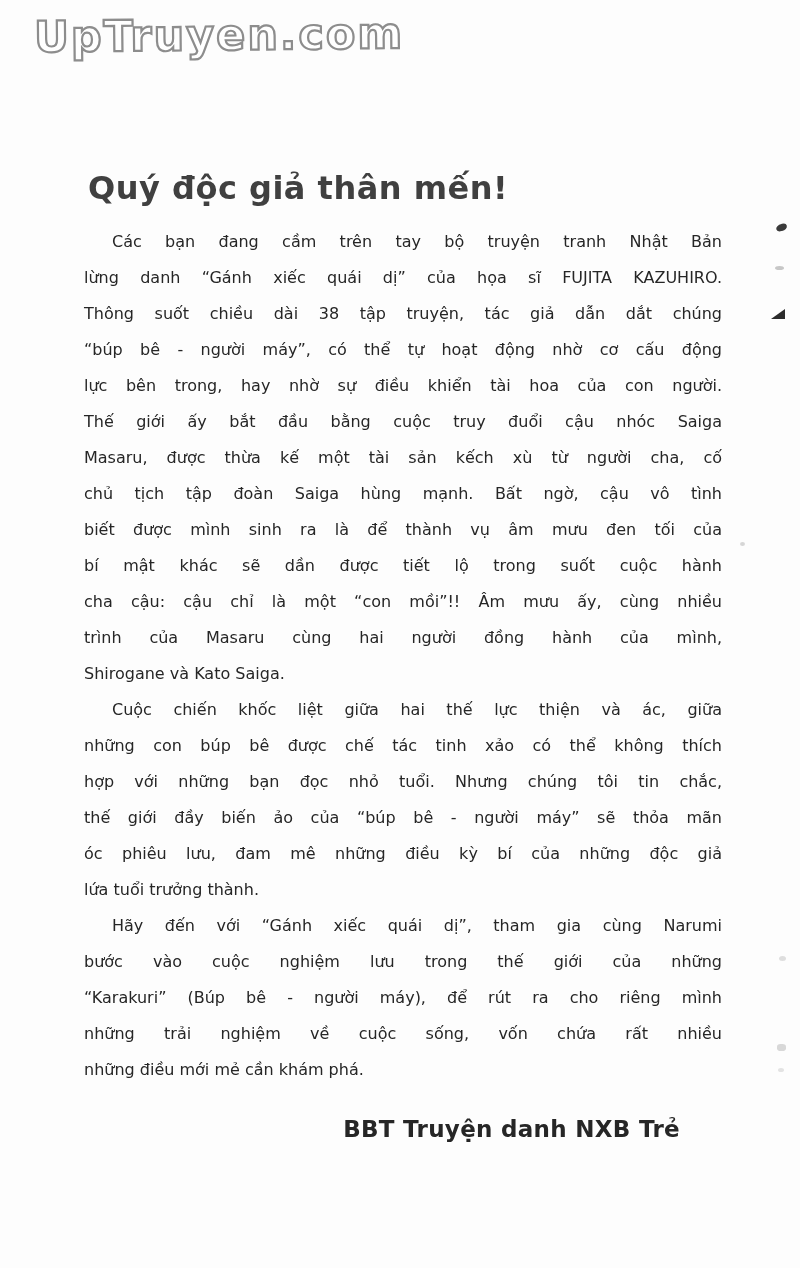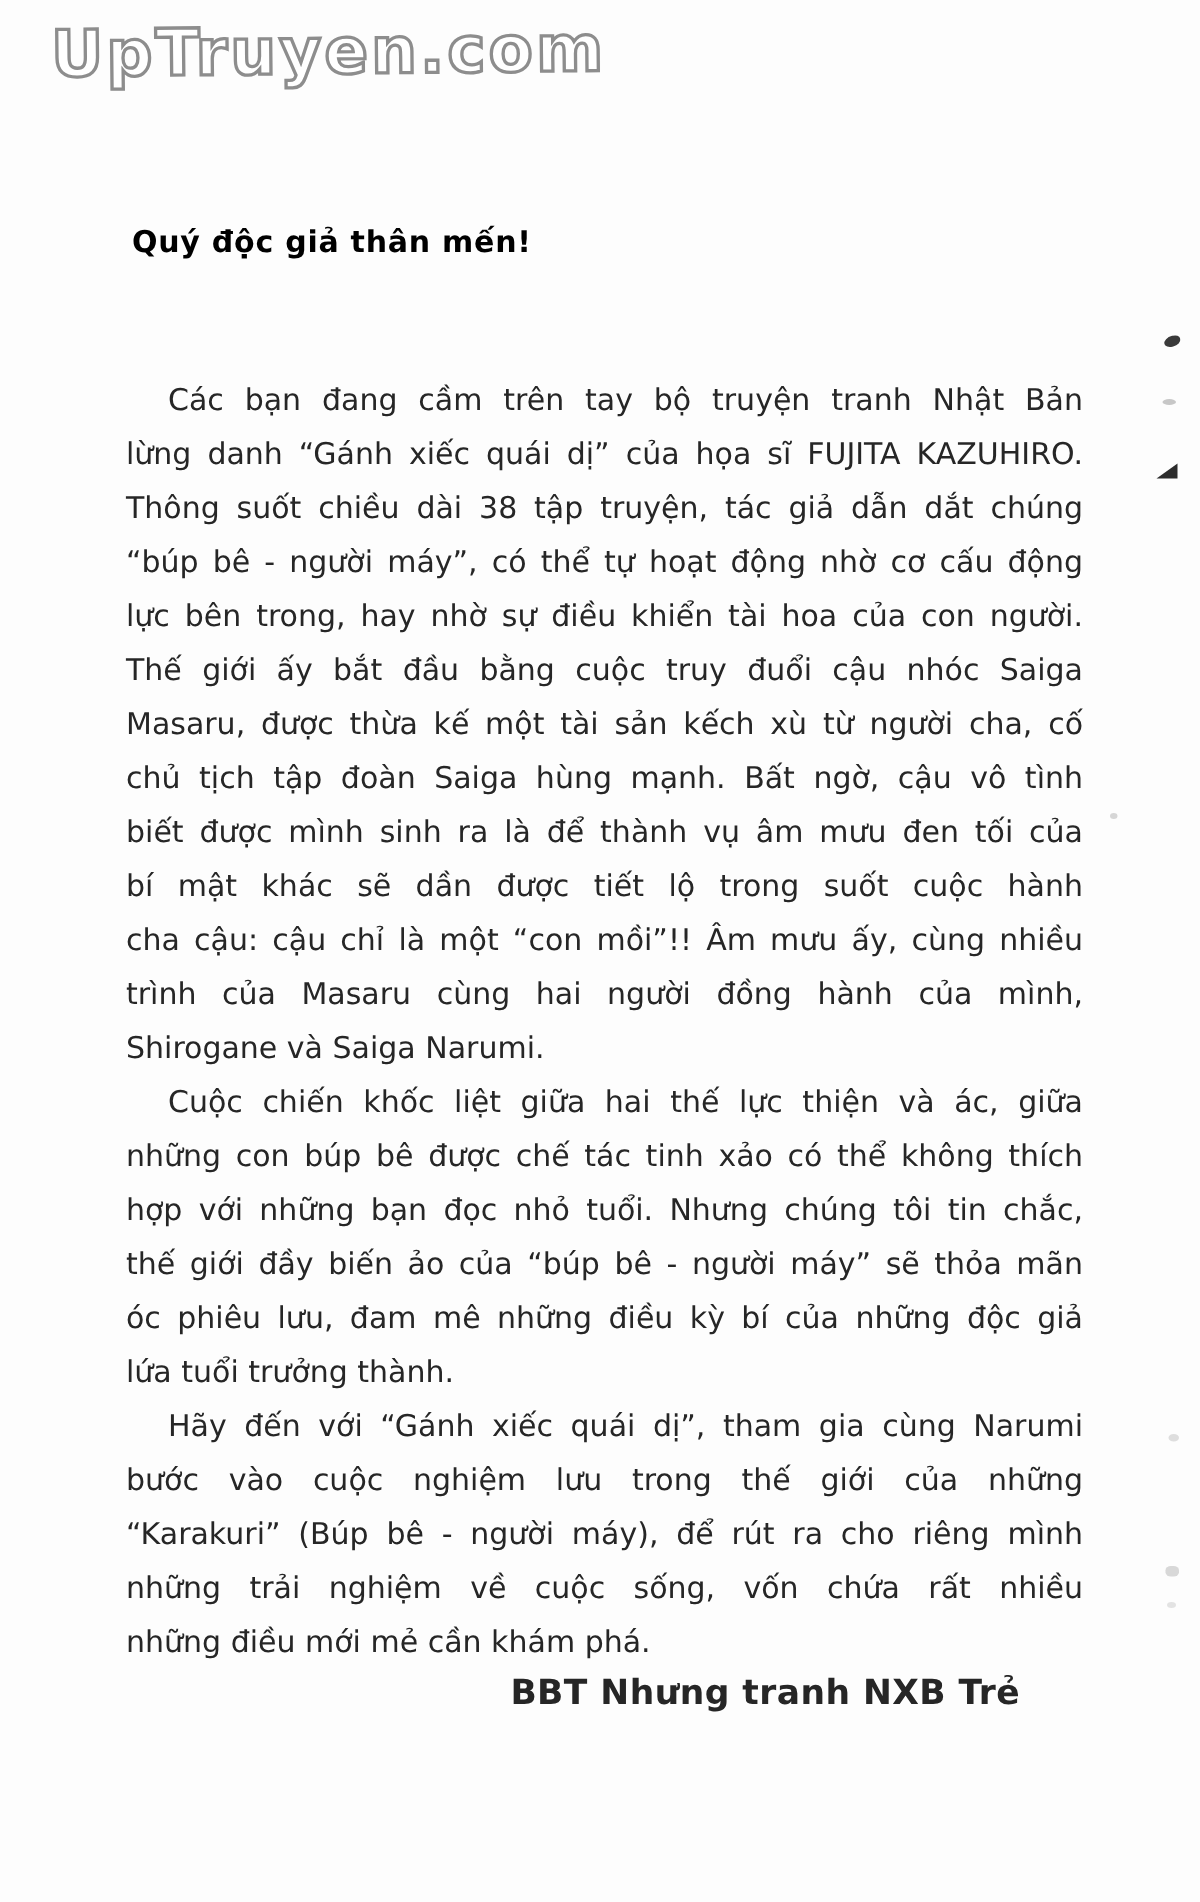--- a/index.html
+++ b/index.html
@@ -15,29 +15,29 @@
     position:absolute;left:34px;top:10px;
     font-size:43px;font-weight:bold;letter-spacing:2px;
     color:#ffffff;
     -webkit-text-stroke:2.2px #8d8d8d;
     text-shadow:0 0 1px #aaaaaa;
     transform:rotate(-0.6deg);
     white-space:nowrap;
   }
 
   .page-title{
-    position:absolute;left:88px;top:136px;
-    font-size:20px;color:#000000;
+    position:absolute;left:88px;top:148px;
+    font-size:32px;color:#404040;
     letter-spacing:0.5px;
     white-space:nowrap;
   }
 
   .body-text{
     position:absolute;left:84px;top:224px;width:638px;
-    font-size:20px;line-height:36px;color:#262626;margin-top:24px;
+    font-size:16px;line-height:36px;color:#262626;
   }
   .para{margin:0;}
   .line{
     text-align:justify;
     -moz-text-align-last:justify;
     text-align-last:justify;
     white-space:normal;
   }
   .line.first{text-indent:28px;}
   .line.last{text-align-last:left;-moz-text-align-last:left;}
@@ -79,21 +79,21 @@
       <div class="line">Thông suốt chiều dài 38 tập truyện, tác giả dẫn dắt chúng</div>
       <div class="line">“búp bê - người máy”, có thể tự hoạt động nhờ cơ cấu động</div>
       <div class="line">lực bên trong, hay nhờ sự điều khiển tài hoa của con người.</div>
       <div class="line">Thế giới ấy bắt đầu bằng cuộc truy đuổi cậu nhóc Saiga</div>
       <div class="line">Masaru, được thừa kế một tài sản kếch xù từ người cha, cố</div>
       <div class="line">chủ tịch tập đoàn Saiga hùng mạnh. Bất ngờ, cậu vô tình</div>
       <div class="line">biết được mình sinh ra là để thành vụ âm mưu đen tối của</div>
       <div class="line">bí mật khác sẽ dần được tiết lộ trong suốt cuộc hành</div>
       <div class="line">cha cậu: cậu chỉ là một “con mồi”!! Âm mưu ấy, cùng nhiều</div>
       <div class="line">trình của Masaru cùng hai người đồng hành của mình,</div>
-      <div class="line last">Shirogane và Saiga Narumi.</div>
+      <div class="line last">Shirogane và Kato Saiga.</div>
     </div>
 
     <div class="para">
       <div class="line first">Cuộc chiến khốc liệt giữa hai thế lực thiện và ác, giữa</div>
       <div class="line">những con búp bê được chế tác tinh xảo có thể không thích</div>
       <div class="line">hợp với những bạn đọc nhỏ tuổi. Nhưng chúng tôi tin chắc,</div>
       <div class="line">thế giới đầy biến ảo của “búp bê - người máy” sẽ thỏa mãn</div>
       <div class="line">óc phiêu lưu, đam mê những điều kỳ bí của những độc giả</div>
       <div class="line last">lứa tuổi trưởng thành.</div>
     </div>
@@ -101,21 +101,21 @@
     <div class="para">
       <div class="line first">Hãy đến với “Gánh xiếc quái dị”, tham gia cùng Narumi</div>
       <div class="line">bước vào cuộc nghiệm lưu trong thế giới của những</div>
       <div class="line">“Karakuri” (Búp bê - người máy), để rút ra cho riêng mình</div>
       <div class="line">những trải nghiệm về cuộc sống, vốn chứa rất nhiều</div>
       <div class="line last">những điều mới mẻ cần khám phá.</div>
     </div>
 
   </div>
 
-  <div class="signature">BBT Nhưng tranh NXB Trẻ</div>
+  <div class="signature">BBT Truyện danh NXB Trẻ</div>
 
   <div class="mark m1"></div>
   <div class="mark m2"></div>
   <div class="mark m3"></div>
   <div class="mark m4"></div>
   <div class="mark m5"></div>
   <div class="mark m6"></div>
   <div class="mark m7"></div>
 
 </div>

